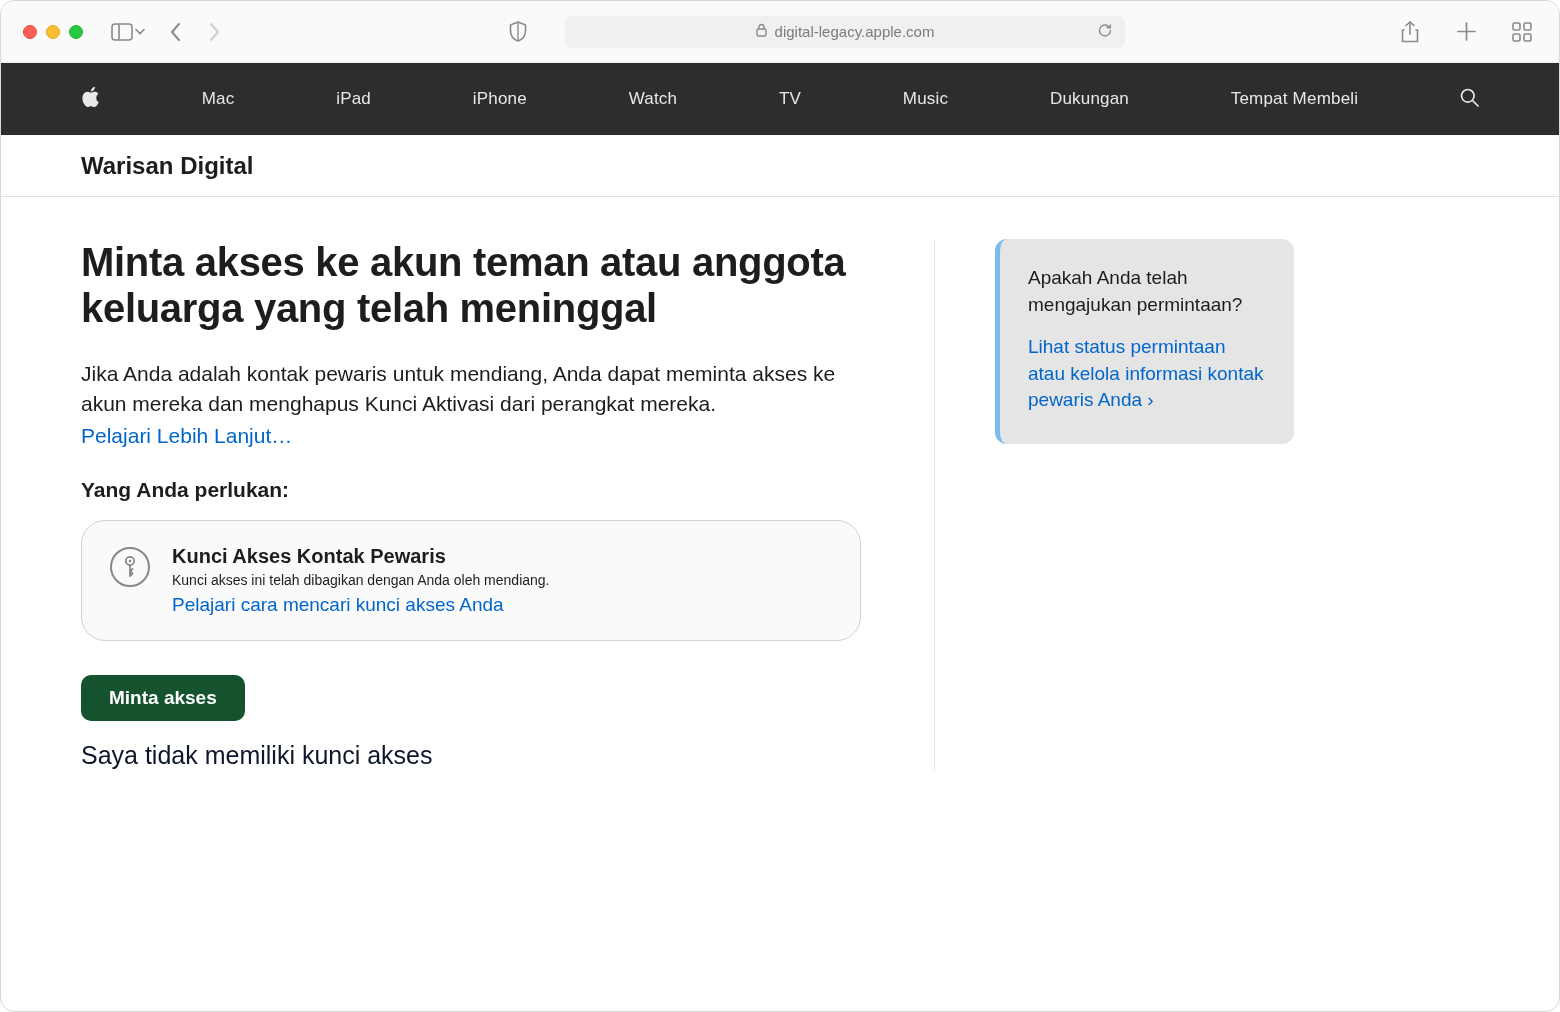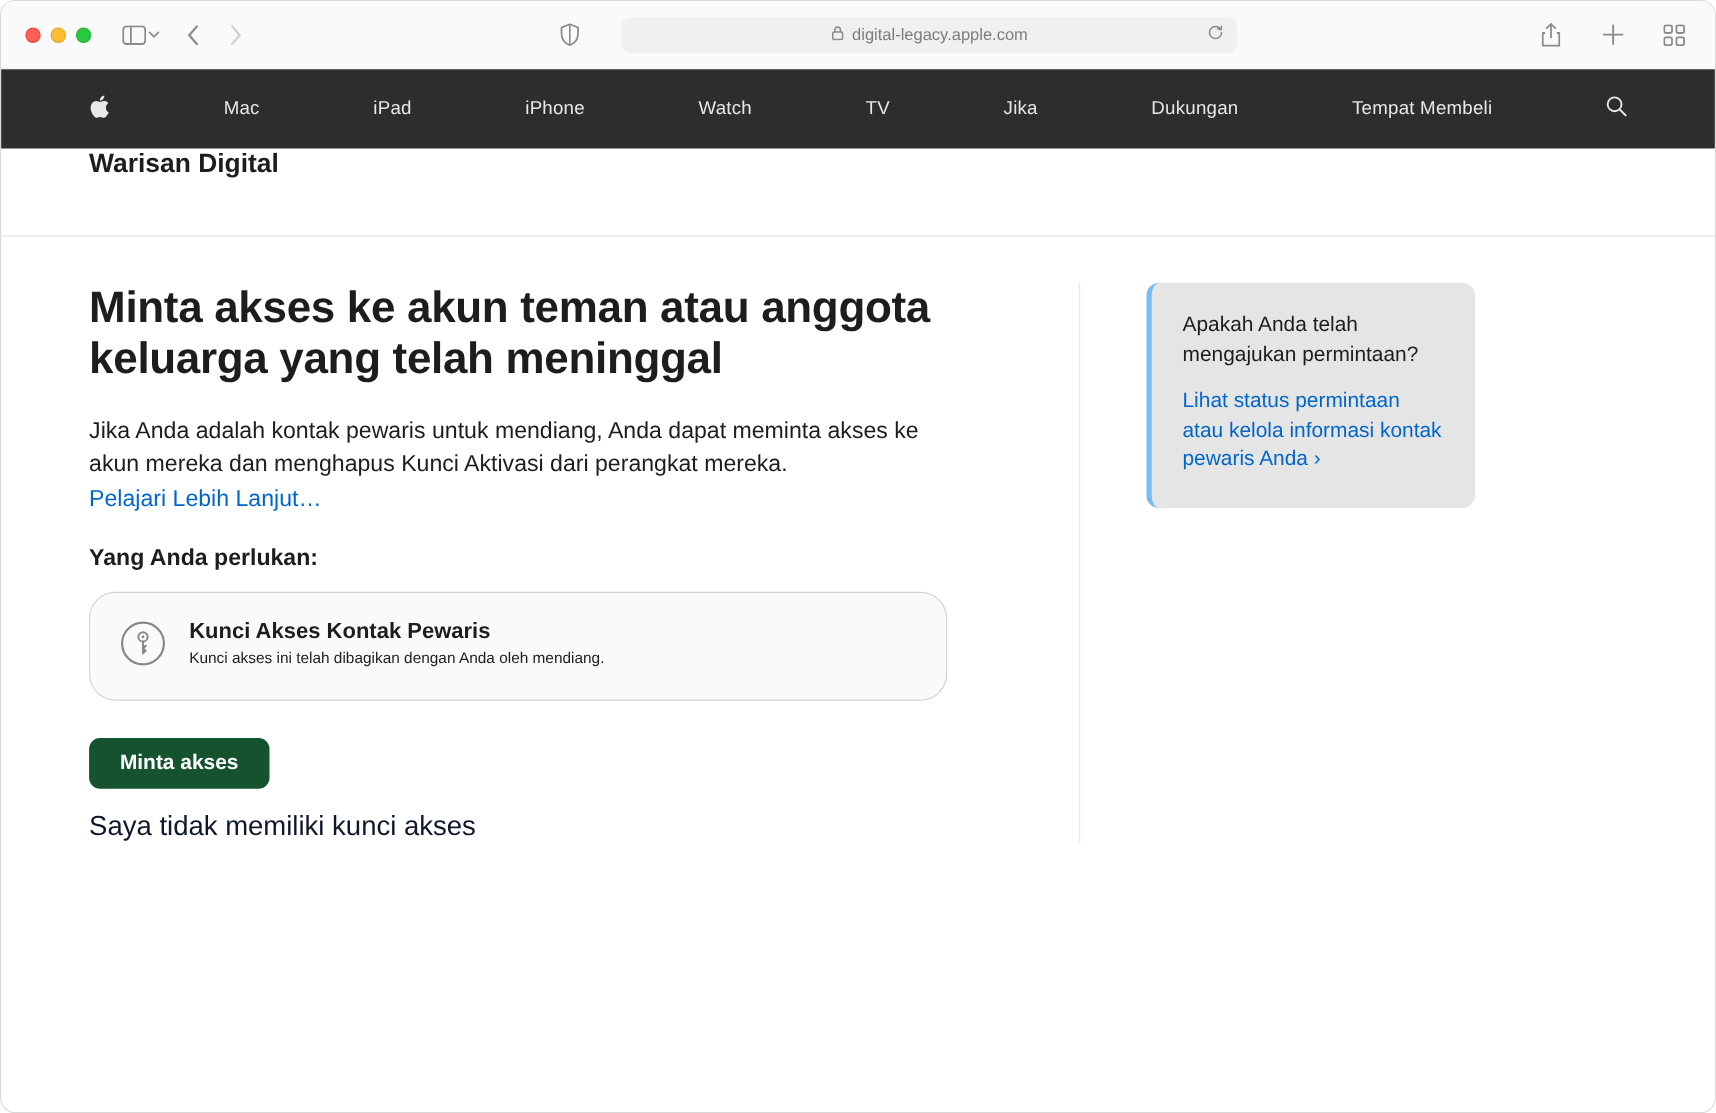--- a/index.html
+++ b/index.html
@@ -66,36 +66,36 @@
     .global-nav .nav-item {
       color: #e8e8e8;
       font-size: 17px;
       font-weight: 400;
       letter-spacing: 0.2px;
     }
     .apple-logo { color: #e8e8e8; }
     .search-ico { color: #e8e8e8; }
     
     .local-nav {
-      height: 80px;
+      height: 62px;
       border-bottom: 1px solid #e0e0e0;
       display: flex;
-      align-items: flex-start;
+      align-items: center;
       padding: 0 80px;
     }
     .local-nav-title {
       font-size: 24px;
       font-weight: 700;
       color: #1d1d1f;
     }
     
     .content {
       display: flex;
       padding: 42px 80px 0 80px;
-      gap: 120px;
+      gap: 73px;
     }
     .main-col { flex: 0 0 780px; }
     .side-col { flex: 0 0 360px; border-left: 1px solid #e6e6e6; padding-left: 0; }
     .page-title {
       font-size: 40px;
       font-weight: 700;
       color: #1d1d1f;
       line-height: 1.15;
       letter-spacing: -0.3px;
       margin-bottom: 28px;
@@ -251,21 +251,21 @@
   <span class="apple-logo">
     <svg width="19" height="22" viewBox="0 0 19 22" fill="currentColor">
         <path d="M15.3 11.7c0-2.6 2.1-3.8 2.2-3.9-1.2-1.8-3.1-2-3.7-2-1.6-.2-3.1.9-3.9.9-.8 0-2-.9-3.4-.9-1.7 0-3.3 1-4.2 2.6-1.8 3.1-.5 7.7 1.3 10.2.9 1.2 1.9 2.6 3.2 2.5 1.3-.1 1.8-.8 3.3-.8 1.5 0 2 .8 3.3.8 1.4 0 2.3-1.2 3.1-2.5.7-1 1.1-1.9 1.3-2.5-1.9-.8-2.5-2.3-2.5-4.4zM12.8 4.1c.7-.9 1.2-2.1 1.1-3.3-1 .1-2.3.7-3 1.6-.7.8-1.2 2-1.1 3.1 1.2.1 2.3-.5 3-1.4z"></path>
       </svg>
   </span>
   <span class="nav-item">Mac</span>
   <span class="nav-item">iPad</span>
   <span class="nav-item">iPhone</span>
   <span class="nav-item">Watch</span>
   <span class="nav-item">TV</span>
-  <span class="nav-item">Jika</span>
+  <span class="nav-item">Music</span>
   <span class="nav-item">Dukungan</span>
   <span class="nav-item">Tempat Membeli</span>
   <span class="search-ico">
     <svg width="19" height="19" viewBox="0 0 19 19" fill="none">
         <circle cx="7.8" cy="7.8" r="6.3" stroke="currentColor" stroke-width="1.7"></circle>
         <line x1="13" y1="13" x2="18" y2="18" stroke="currentColor" stroke-width="1.7" stroke-linecap="round"></line>
       </svg>
   </span>
 </div>
 
@@ -283,20 +283,21 @@
       <div class="key-icon">
         <svg width="16" height="24" viewBox="0 0 16 24" fill="none">
             <circle cx="8" cy="6" r="4.2" stroke="currentColor" stroke-width="1.8"></circle>
             <circle cx="8" cy="6" r="1.3" fill="currentColor"></circle>
             <path d="M8 10.5V21L10.5 18.5L8 16.5L10.5 14" stroke="currentColor" stroke-width="1.8" stroke-linecap="round" stroke-linejoin="round"></path>
           </svg>
       </div>
       <div>
         <div class="card-title">Kunci Akses Kontak Pewaris</div>
         <div class="card-desc">Kunci akses ini telah dibagikan dengan Anda oleh mendiang.</div>
+        <a class="card-link">Pelajari cara mencari kunci akses Anda</a>
       </div>
     </div>
     <button class="primary-btn">Minta akses</button>
     <a class="secondary-link">Saya tidak memiliki kunci akses</a>
   </div>
   <div class="side-col">
     <div class="callout">
       <div class="callout-title">Apakah Anda telah mengajukan permintaan?</div>
       <a class="callout-link">Lihat status permintaan atau kelola informasi kontak pewaris Anda ›</a>
     </div>

